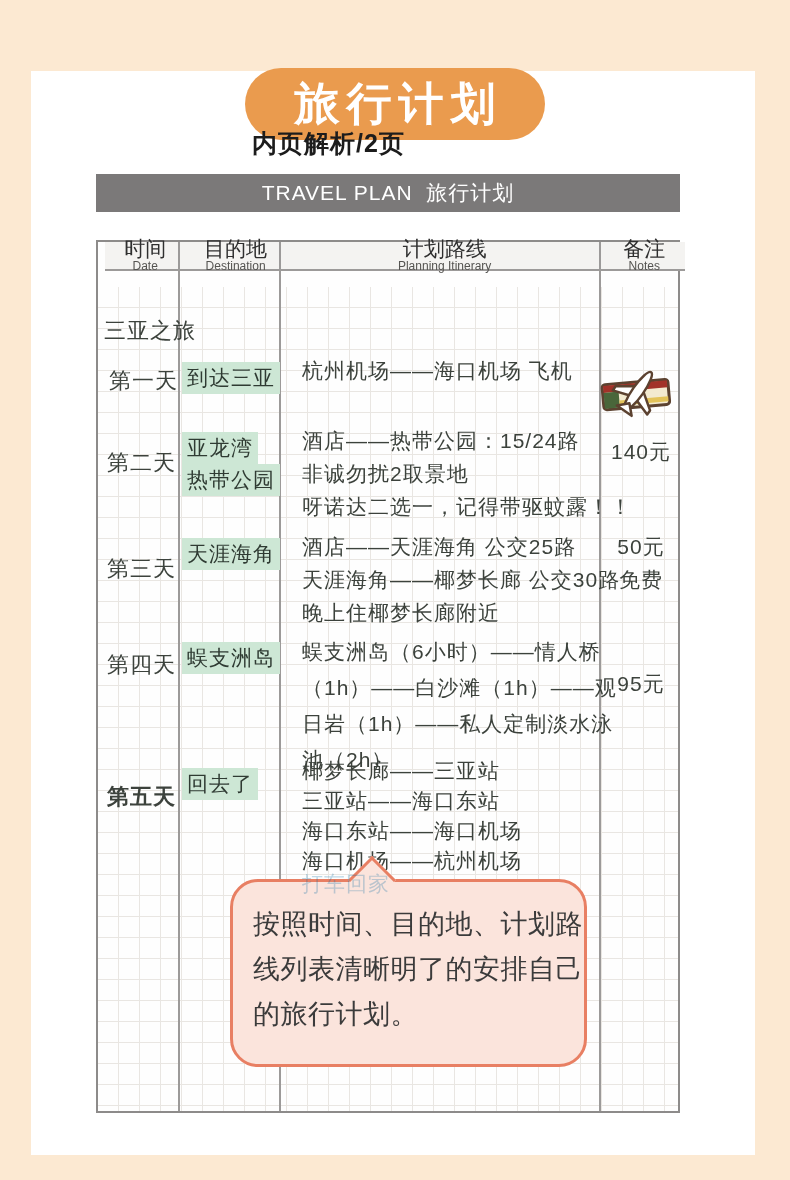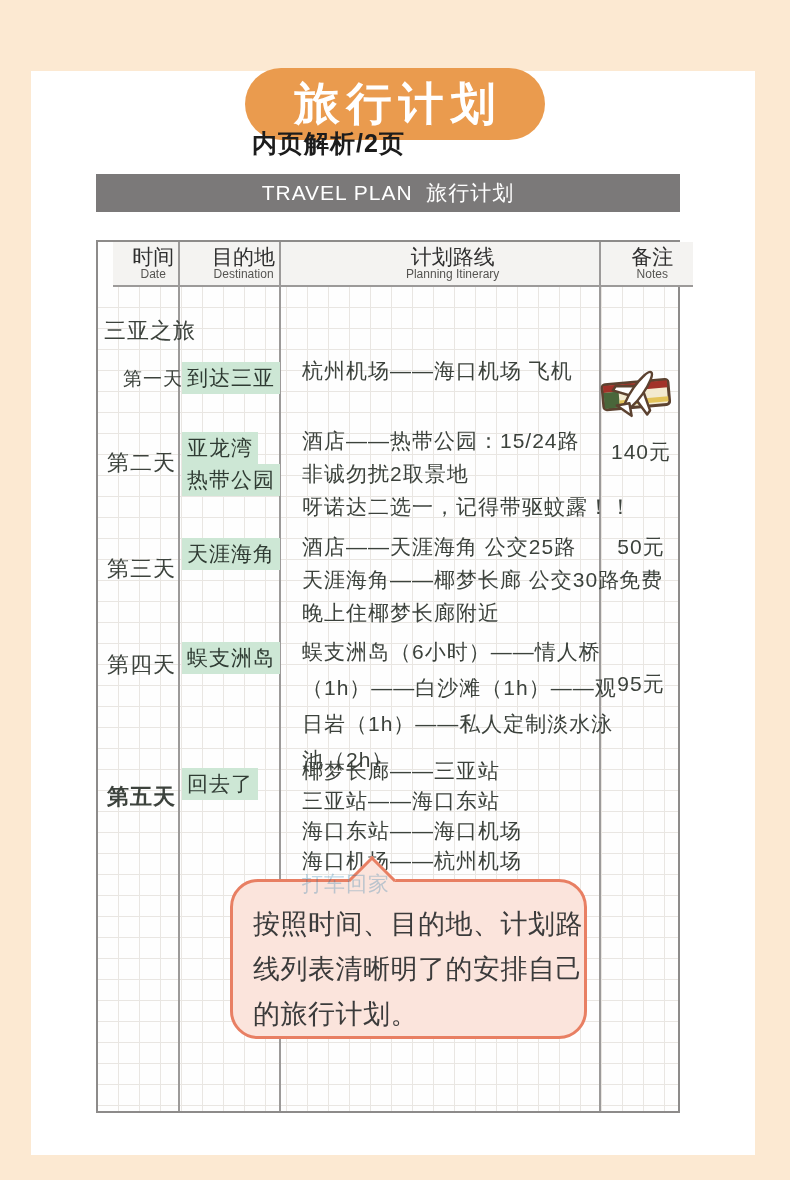--- a/index.html
+++ b/index.html
@@ -39,21 +39,21 @@
     position:absolute;left:96px;top:240px;width:584px;height:873px;
     border:2px solid #8d8b8a;box-sizing:border-box;background:#fefefe;z-index:2;
   }
   .planner-grid{
     position:absolute;left:0;top:45px;right:0;bottom:0;
     background-image:
       repeating-linear-gradient(to right,transparent 0 20px,#e9e6e2 20px 21px),
       repeating-linear-gradient(to bottom,transparent 0 20px,#e9e6e2 20px 21px);
   }
   .phead{
-    position:absolute;left:15px;top:0;width:100%;height:45px;
+    position:absolute;left:7px;top:0;width:100%;height:29px;
     background:#f4f3f1;border-bottom:2px solid #9c9a99;box-sizing:border-box;
     display:flex;
     text-align:right;
   }
   .phead .hcell{
     display:flex;flex-direction:column;align-items:center;justify-content:center;
     line-height:1.05;
   }
   .phead .zh{font-size:21px;color:#2f2f2f;}
   .phead .en{font-size:12px;color:#555451;}
@@ -65,21 +65,21 @@
   .hl{background:#cde7d5;padding:1px 5px;display:inline-block;}
   .dest{position:absolute;}
   .dest .hl{font-size:21px;color:#2f3b33;letter-spacing:1px;line-height:30px;white-space:nowrap;}
   .itin div{line-height:33px;}
   .note{position:absolute;text-align:center;color:#3c423c;font-size:21px;letter-spacing:1px;}
   .faint{opacity:.25;z-index:6;color:#0369a1;}
   
   .sticker{position:absolute;left:500px;top:116px;width:78px;height:70px;}
   
   .bubble{
-    position:absolute;left:132px;top:637px;width:357px;height:160px;
+    position:absolute;left:132px;top:637px;width:357px;height:188px;
     background:#fbe4dc;border:3px solid #e87f63;border-radius:28px;
     box-sizing:border-box;z-index:5;
   }
   .bubble-tail{
     position:absolute;left:122px;top:-19px;width:34px;height:34px;
     background:#fbe4dc;
     border-left:3px solid #e87f63;border-top:3px solid #e87f63;
     transform:rotate(45deg);box-sizing:border-box;
   }
   .bubble-text{
@@ -124,21 +124,21 @@
       <span class="en">Notes</span>
     </div>
   </div>
 
   <div class="vline vl1"></div>
   <div class="vline vl2"></div>
   <div class="vline vl3"></div>
 
   <div class="hand" style="left:6px;top:74px;font-size:22px;">三亚之旅</div>
 
-  <div class="hand" style="left:25px;top:124px;font-size:19px;">第一天</div>
+  <div class="hand" style="left:11px;top:124px;font-size:22px;">第一天</div>
   <div class="dest" style="left:84px;top:120px;">
     <span class="hl">到达三亚</span>
   </div>
   <div class="hand itin" style="left:204px;top:112px;">
     <div>杭州机场——海口机场 飞机</div>
   </div>
   <div class="sticker">
     <svg width="78" height="70" viewBox="0 0 78 70">
       <g transform="rotate(-5 39 38)">
         <rect x="5" y="24" width="66" height="25" rx="3" fill="#f3ead0" stroke="#5c4230" stroke-width="3"></rect>

